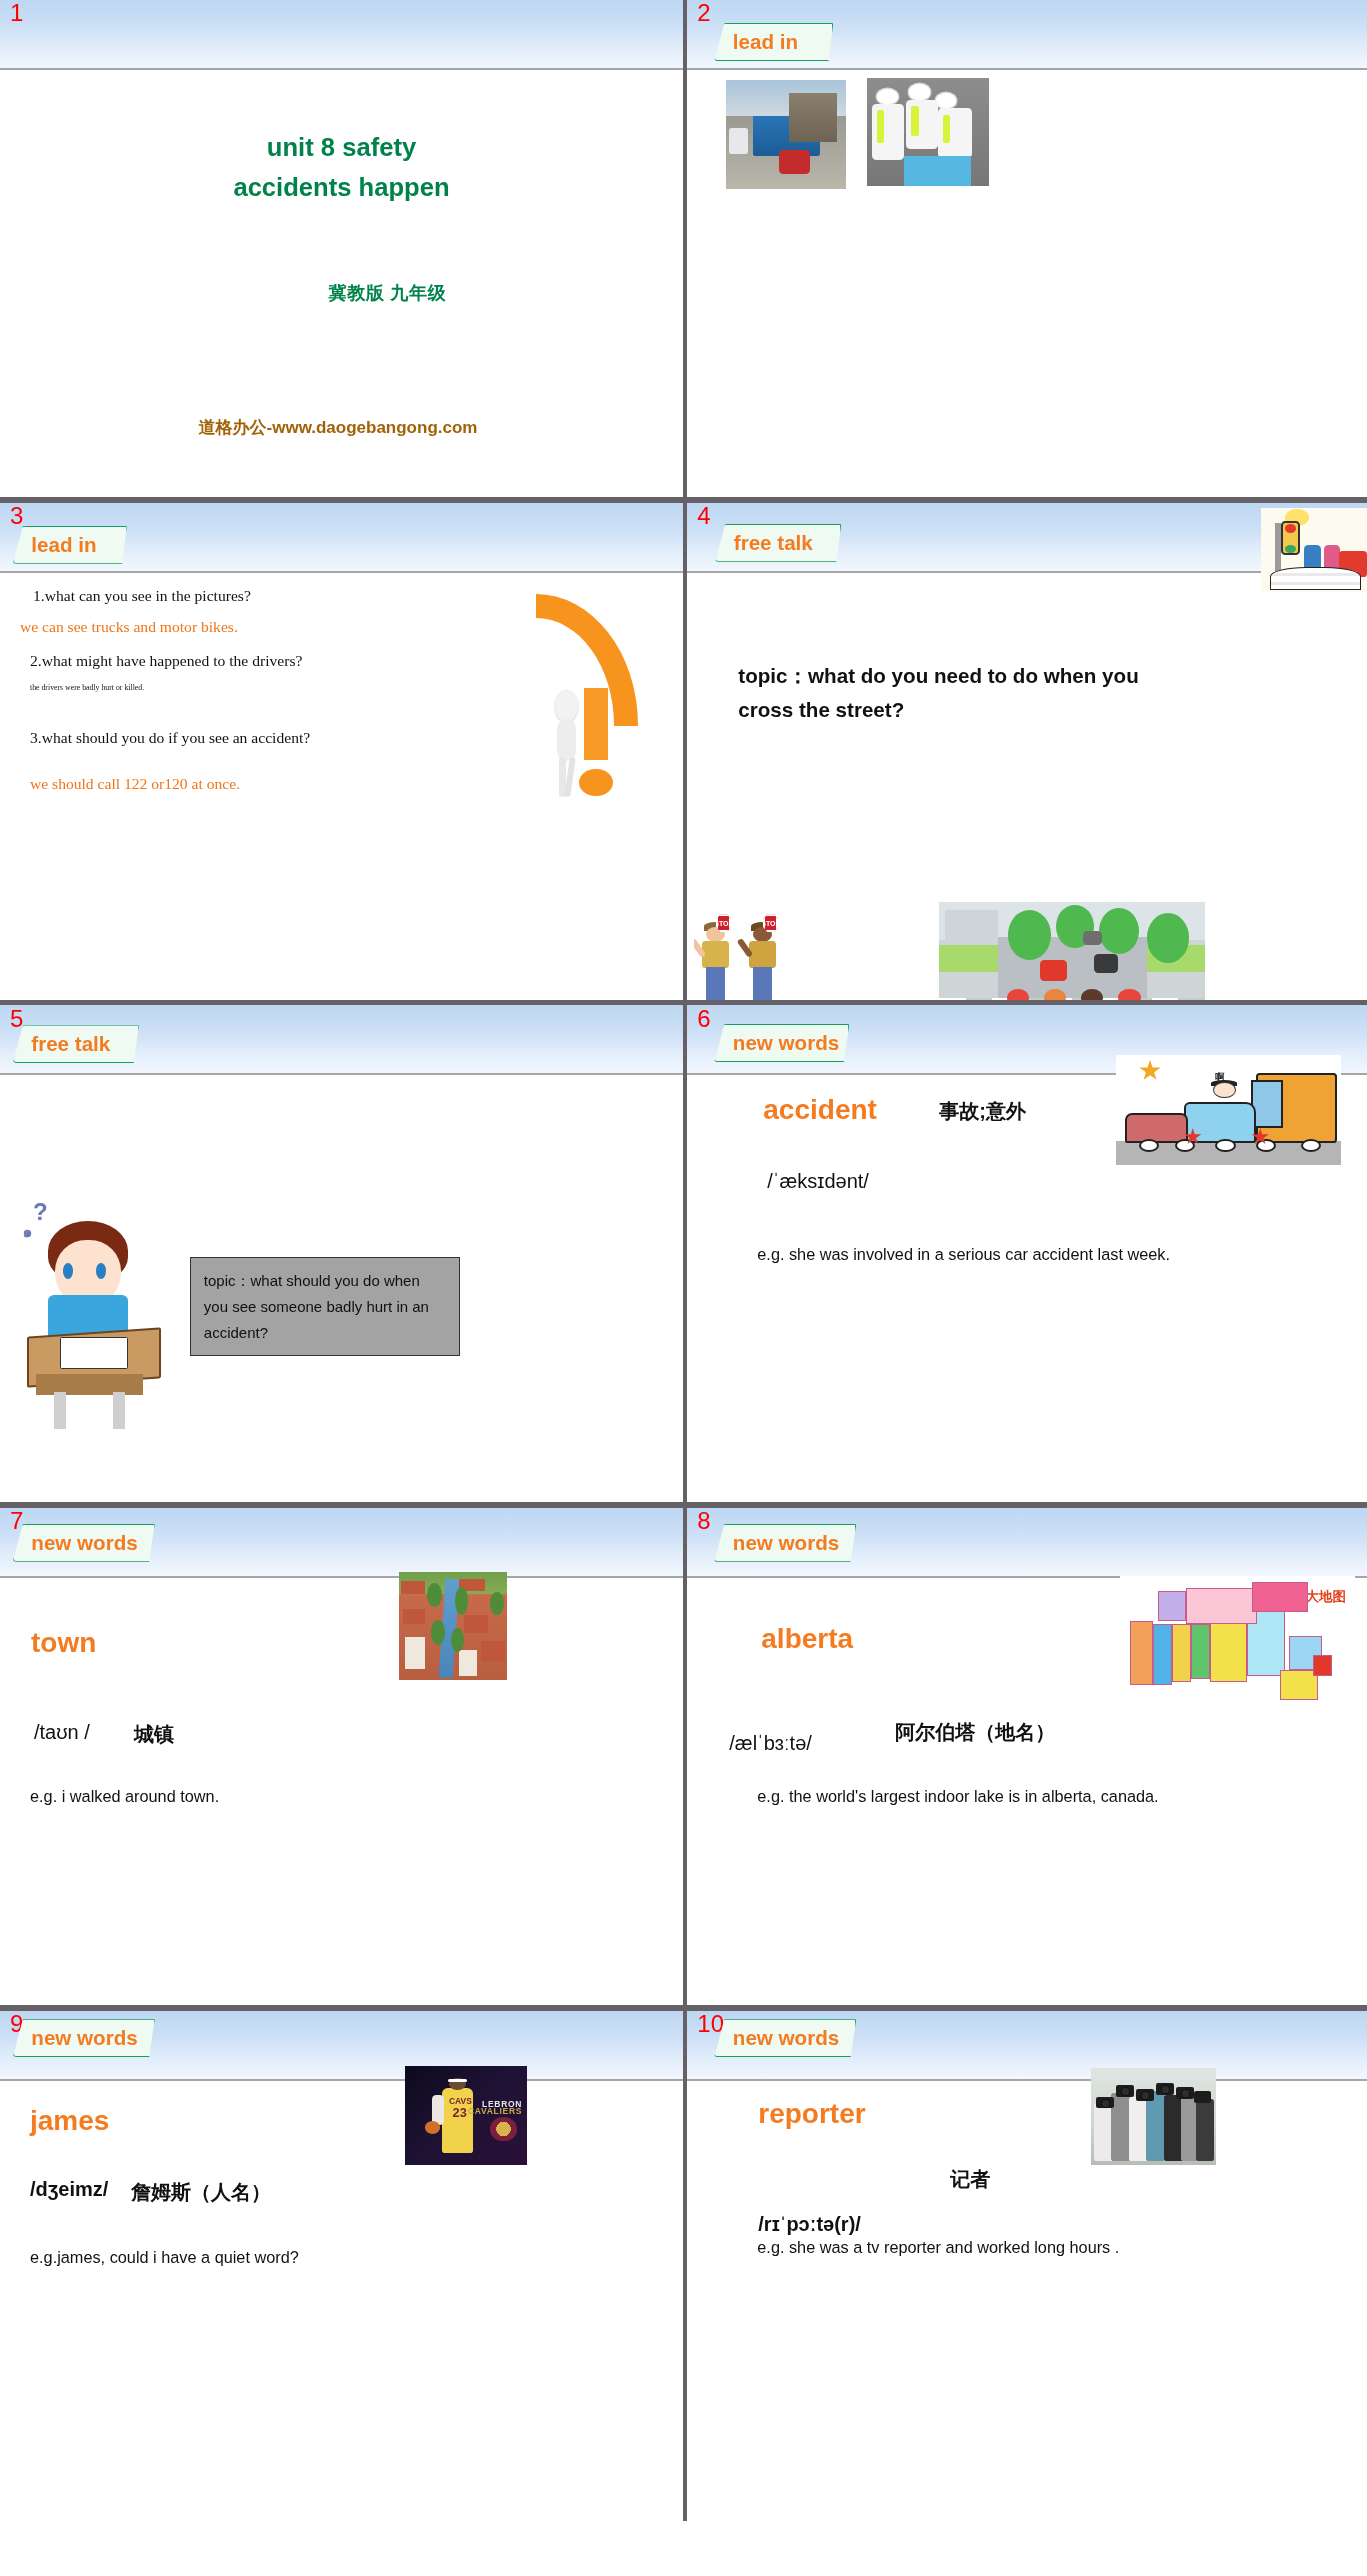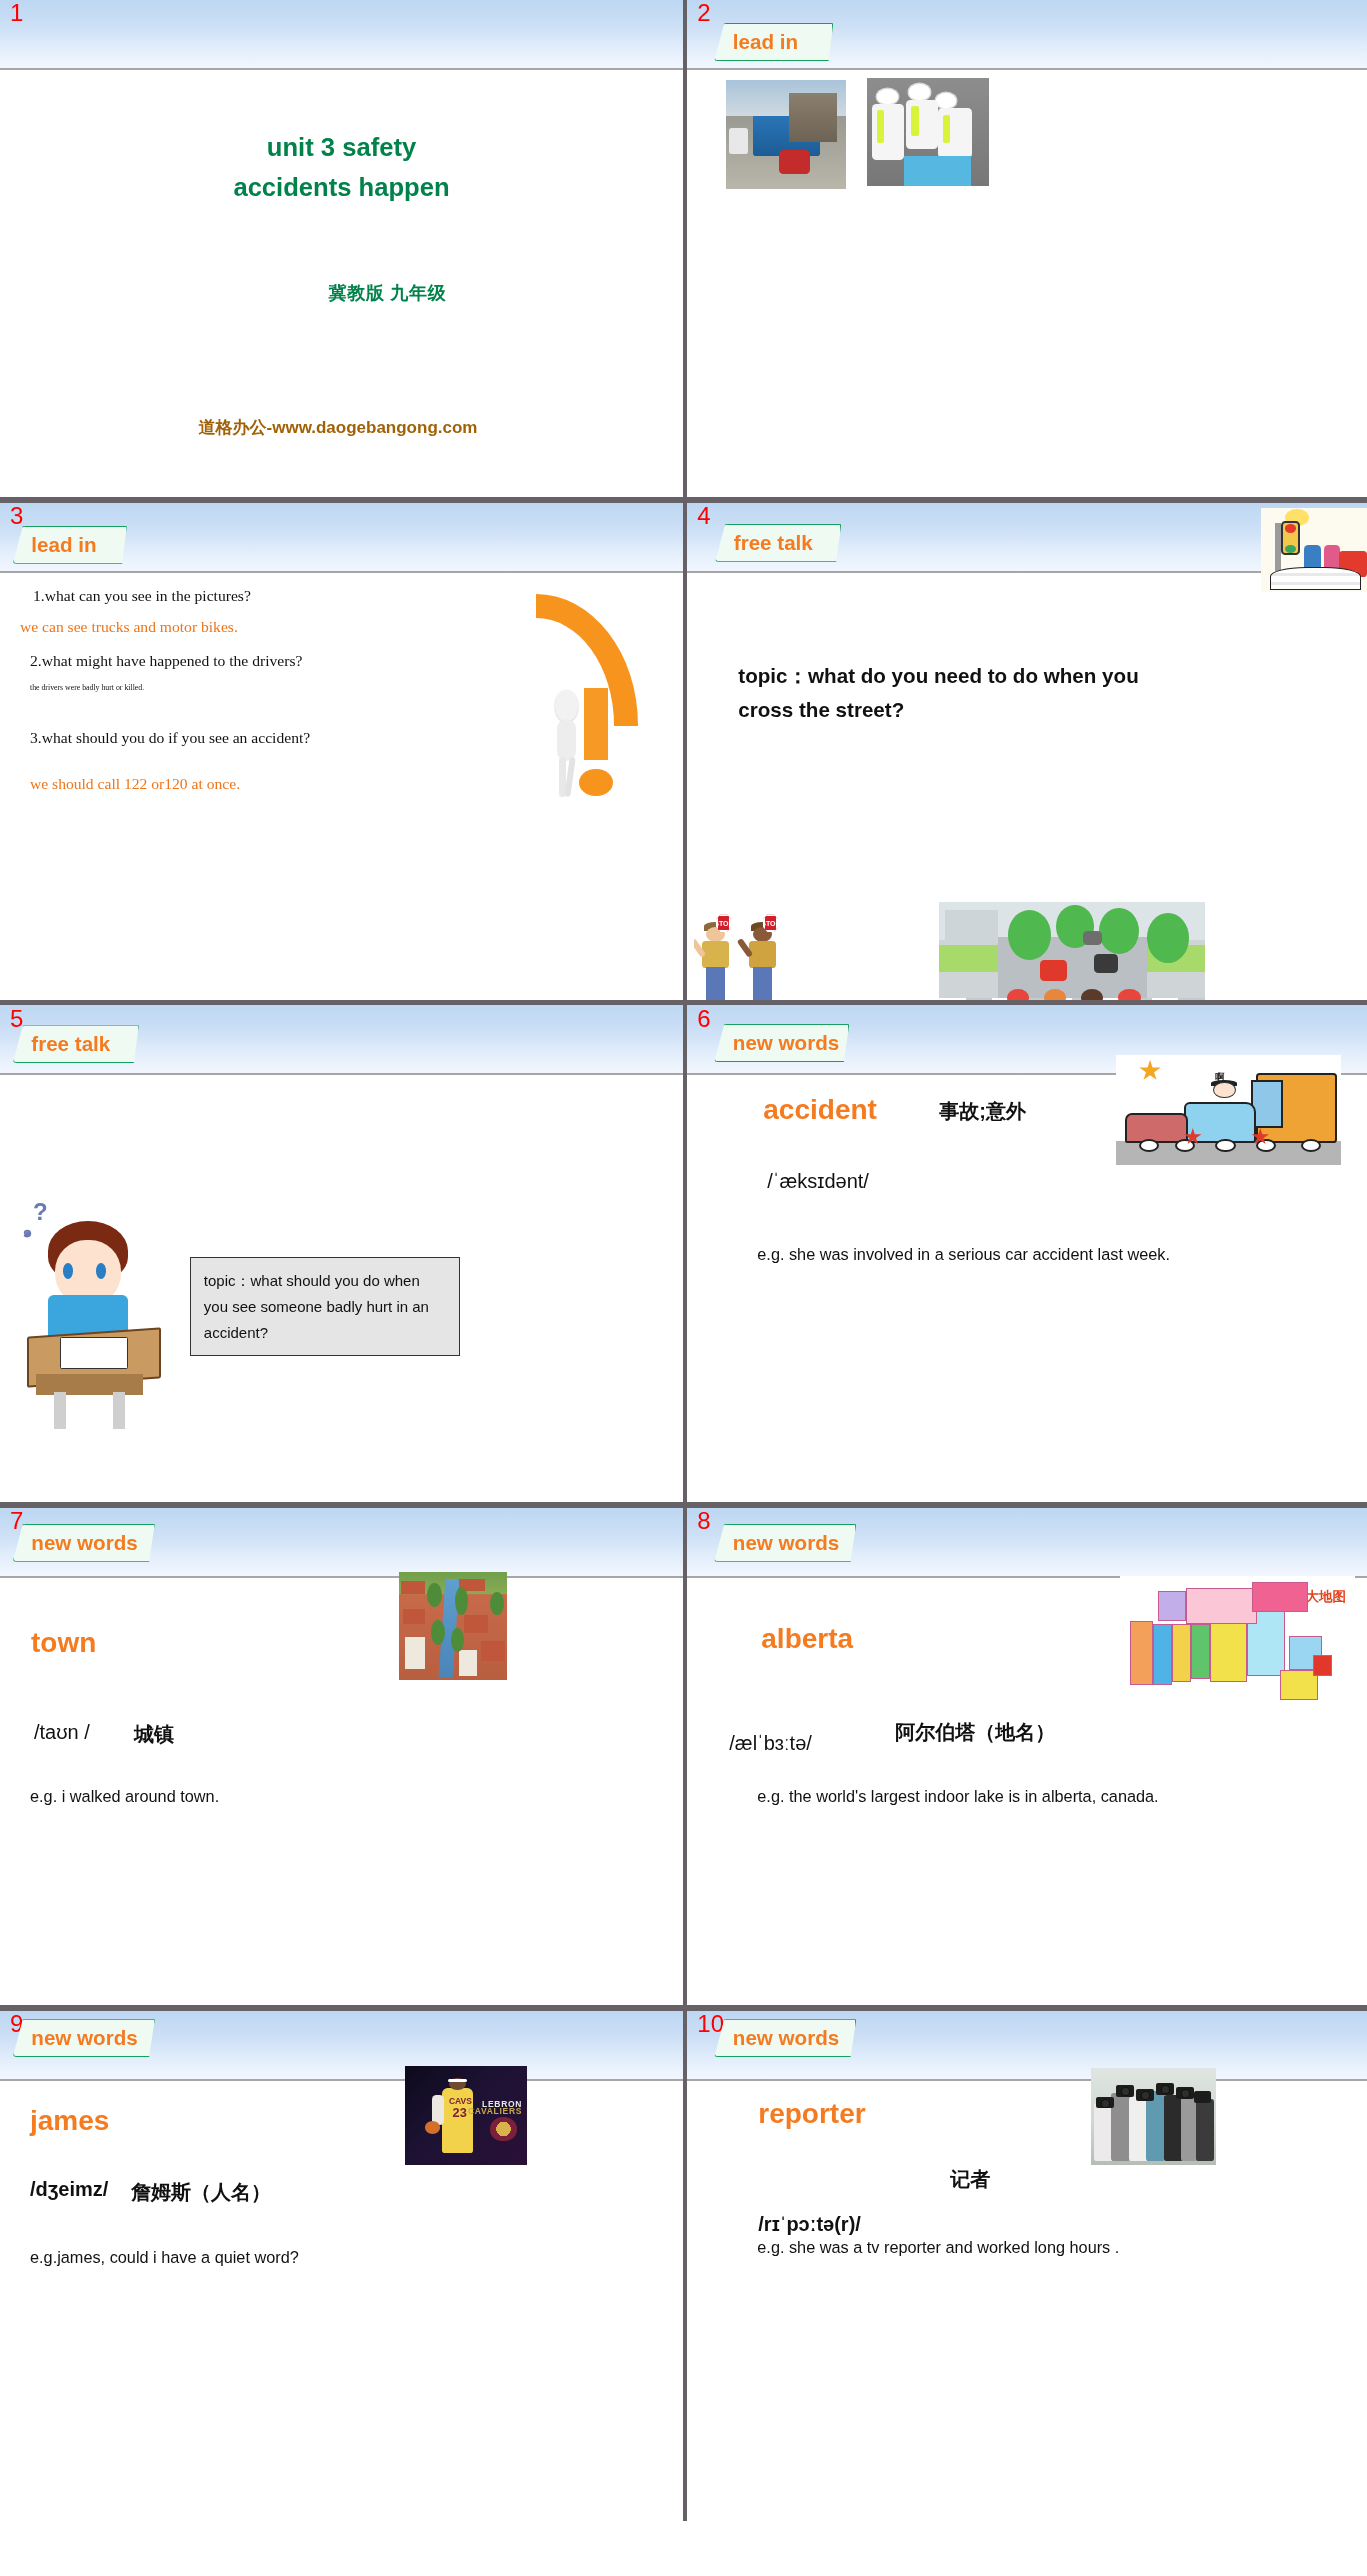--- a/index.html
+++ b/index.html
@@ -206,41 +206,41 @@
   .s3-q { position:absolute; color:#111; font-size:15.6px; line-height:1.24; }
   .s3-a { position:absolute; color:#ef7518; font-size:15.6px; line-height:1.24; }
   .s3-small { position:absolute; color:#111; font-size:7.8px; }
 
   .s4-topic {
     position:absolute; left:51px; top:156px; width:455px;
     font-size:20.6px; font-weight:bold; color:#111; line-height:1.65;
   }
   .s5-box {
     position:absolute; left:190px; top:252px; width:270px; height:99px;
-    border:1.4px solid #333; background:#e5e5e5;
+    border:1.4px solid #333; background:#a3a3a3;
     padding:10px 12.8px; font-size:15px; color:#111; line-height:1.72;
   }
 
   .w-word { position:absolute; color:#f47b20; font-weight:bold; font-size:28px;text-align:right; }
   .w-cn   { position:absolute; color:#111; font-weight:bold; font-size:20px; }
   .w-ipa  { position:absolute; color:#111; font-size:20px; }
   .w-ipa-b{ position:absolute; color:#111; font-size:20px; font-weight:bold; }
   .w-eg   { position:absolute; color:#111; font-size:16.3px; line-height:1.72; }
 </style>
 </head>
 <body>
 
 <div class="deck">
 
   <div class="slide">
     <div class="hdrbar"></div>
     <div class="hdrline"></div>
     <div class="slideno">1</div>
     <div class="s1-title">
-      <div>unit 3 safety</div>
+      <div>unit 8 safety</div>
       <div>accidents happen</div>
     </div>
     <div class="s1-sub">冀教版    九年级</div>
     <div class="s1-wm">道格办公-www.daogebangong.com</div>
   </div>
 
   <div class="vdiv"></div>
 
   <div class="slide">
     <div class="hdrbar"></div>

